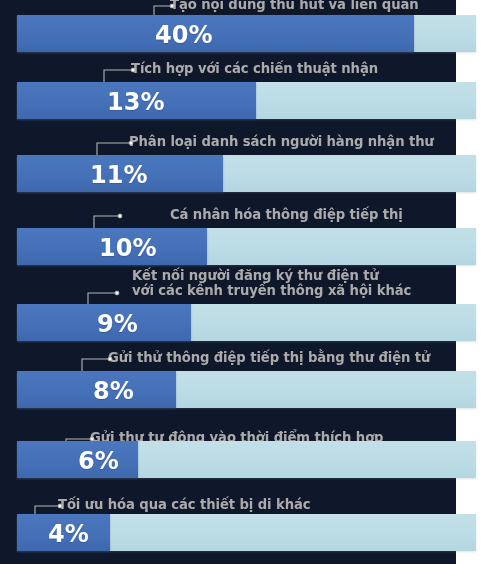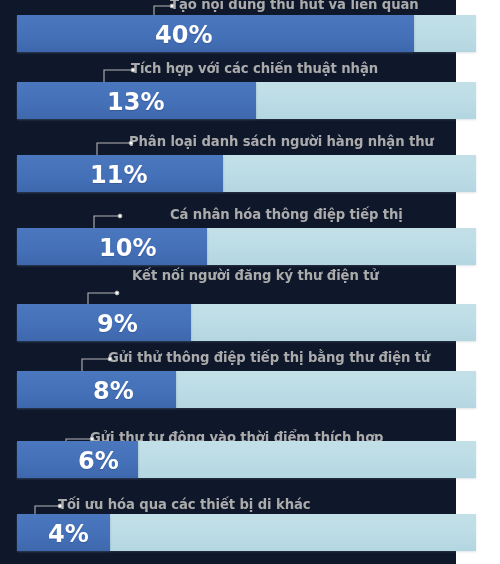--- a/index.html
+++ b/index.html
@@ -121,20 +121,21 @@
         <circle cx="30" cy="4" r="1.9" fill="#ffffff" stroke="#b5b5b5" stroke-width="1"></circle>
       </svg>
       <div class="track" style="left: 17px; top: 228px; width: 459px; height: 37px;">
         <div class="fill" style="width: 190px;"></div>
       </div>
       <div class="pct" style="left: 99px; top: 236px;">10%</div>
     </div>
     <div class="row" style="top: 0px;">
       <div class="label" style="left: 115px; top: 268px; margin-left: 17px;">
         <span class="line">Kết nối người đăng ký thư điện tử</span>
+        <span class="line">với các kênh truyền thông xã hội khác</span>
       </div>
       <svg class="leader" width="43" height="39" style="left: 84px; top: 289px;">
         <path d="M 4 31 L 4 4 L 33 4" fill="none" stroke="#b5b5b5" stroke-width="1.1"></path>
         <circle cx="4" cy="31" r="1.9" fill="#ffffff" stroke="#b5b5b5" stroke-width="1"></circle>
         <circle cx="33" cy="4" r="1.9" fill="#ffffff" stroke="#b5b5b5" stroke-width="1"></circle>
       </svg>
       <div class="track" style="left: 17px; top: 304px; width: 459px; height: 37px;">
         <div class="fill" style="width: 174px;"></div>
       </div>
       <div class="pct" style="left: 97px; top: 312px;">9%</div>

